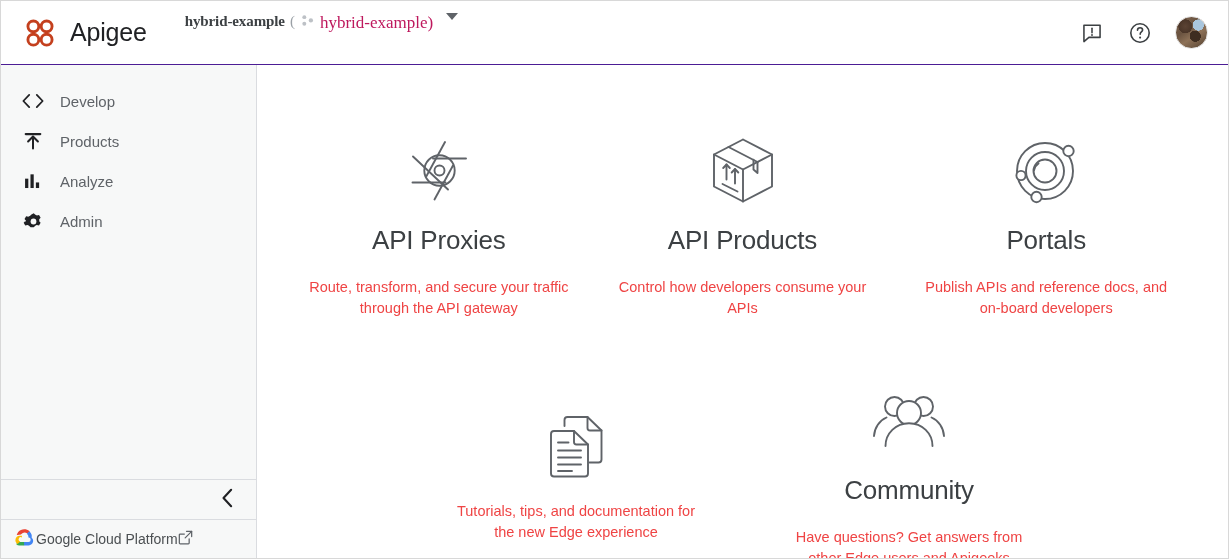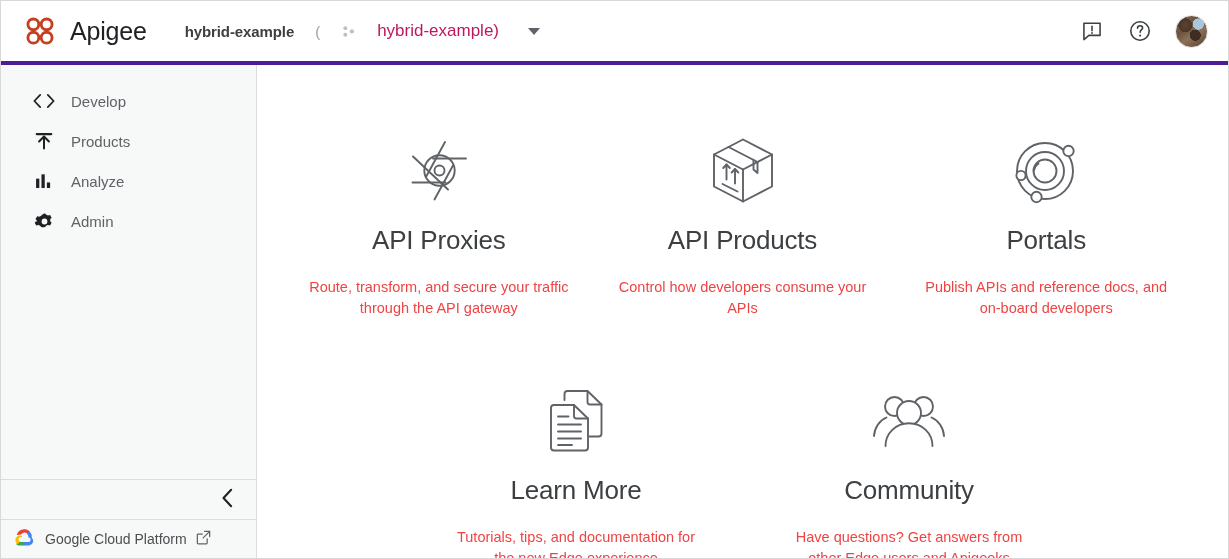--- a/index.html
+++ b/index.html
@@ -18,45 +18,46 @@
     flex-direction: column;
     background: #ffffff;
     border: 1px solid #d8d8d8;
   }
 
   
   .header {
     height: 64px;
     flex: 0 0 64px;
     background: #ffffff;
-    border-bottom: 4px solid #4c1d95;
+    border-bottom: 1px solid #4c1d95;
     display: flex;
     align-items: center;
     padding: 0 16px 0 22px;
     position: relative;
   }
   .brand {
     display: flex;
     align-items: center;
     gap: 13px;
   }
   .logo-mark { width: 34px; height: 34px; display: block; }
   .brand-name {
     font-size: 25px;
     color: #202124;
     letter-spacing: -0.2px;
     font-weight: 400;
   }
   .org-selector {
     display: flex;
-    align-items: center;
+    align-items: flex-start;
     margin-left: 38px;
-    gap: 16px;
+    gap: 0px;
     cursor: pointer;
     height: 40px;
+    font-family: Liberation Serif, serif;
   }
   .org-name {
     font-size: 15px;
     font-weight: bold;
     color: #3c4043;
     letter-spacing: -0.1px;
   }
   .org-paren-open {
     font-size: 15px;
     color: #9aa0a6;
@@ -116,21 +117,21 @@
     flex-direction: column;
   }
   .nav-list {
     padding-top: 16px;
     flex: 1 1 auto;
   }
   .nav-item {
     height: 40px;
     display: flex;
     align-items: center;
-    padding-left: 32px;
+    padding-left: 21px;
     gap: 16px;
     cursor: pointer;
   }
   .nav-icon {
     width: 22px; height: 22px;
     display: flex; align-items: center; justify-content: center;
     flex: 0 0 22px;
   }
   .nav-label {
     font-size: 15px;
@@ -146,21 +147,20 @@
     justify-content: flex-end;
     padding-right: 22px;
     cursor: pointer;
   }
   .gcp-footer {
     height: 38px;
     flex: 0 0 38px;
     display: flex;
     align-items: center;
     padding-left: 14px;
-    gap: 9px;
     cursor: pointer;
   }
   .gcp-label {
     font-size: 14px;
     color: #4b4f52;
   }
 
   
   .main {
     flex: 1 1 auto;
@@ -413,21 +413,20 @@
                 <path d="M8.0 22.0a3 3 0 013-3h20.0L45.0 32.5v29.0a3 3 0 01-3 3H11.0a3 3 0 01-3-3z"></path>
                 <path d="M31.0 19.0v11.0a2.5 2.5 0 002.5 2.5h11.5"></path>
                 <line x1="15.0" y1="30.5" x2="25.5" y2="30.5"></line>
                 <line x1="15.0" y1="38.5" x2="38.0" y2="38.5"></line>
                 <line x1="15.0" y1="45.5" x2="38.0" y2="45.5"></line>
                 <line x1="15.0" y1="52.5" x2="38.0" y2="52.5"></line>
                 <line x1="15.0" y1="59.0" x2="29.0" y2="59.0"></line>
               </g>
             </svg>
           </div>
-          <div class="card-title">Learn More</div>
           <div class="card-desc">Tutorials, tips, and documentation for the new Edge experience</div>
         </div>
 
         <div class="card">
           <div class="card-icon">
             <svg width="78" height="64" viewBox="0 0 78 64" xmlns="http://www.w3.org/2000/svg">
               <g class="stroke" stroke-width="1.9" stroke-linecap="round">
                 <circle cx="24.5" cy="17.5" r="9.5"></circle>
                 <circle cx="53.5" cy="17.5" r="9.5"></circle>
                 <path d="M16.5 28.5C9.5 31.5 4.5 38.5 4.0 47.0"></path>

